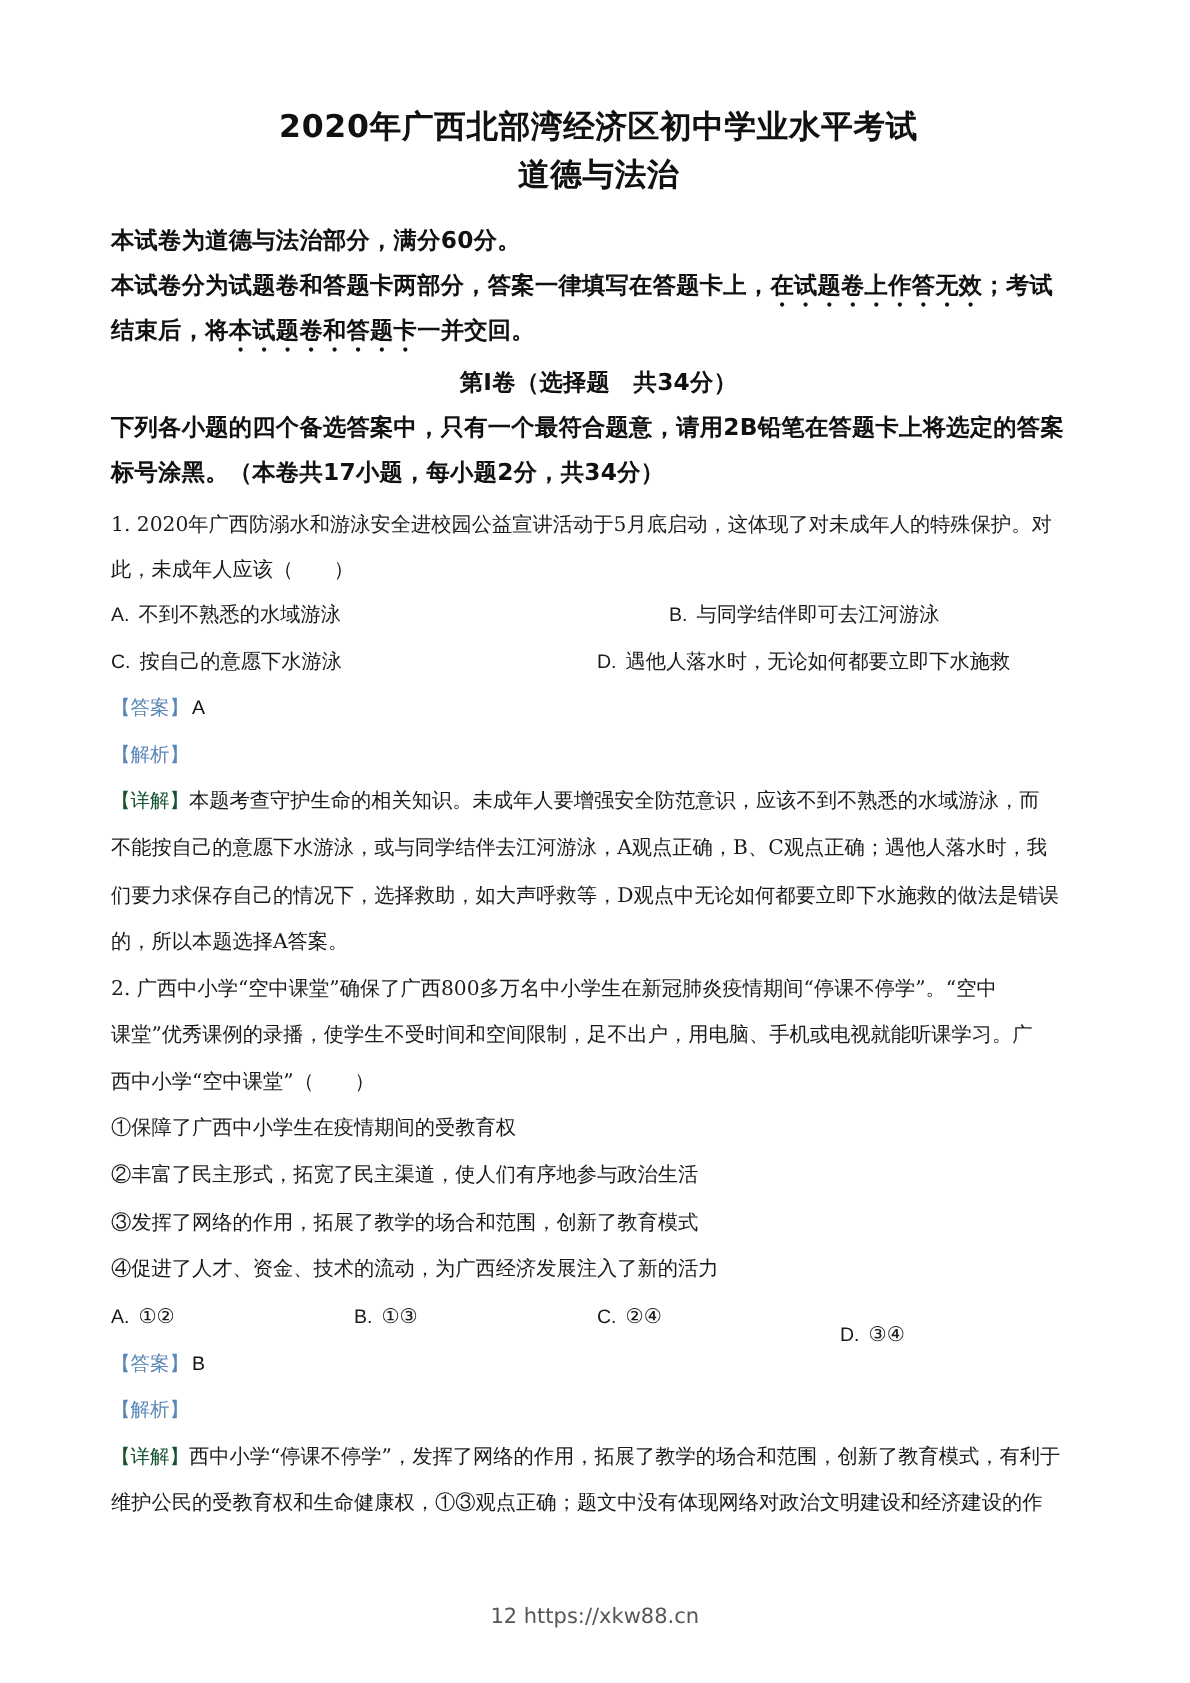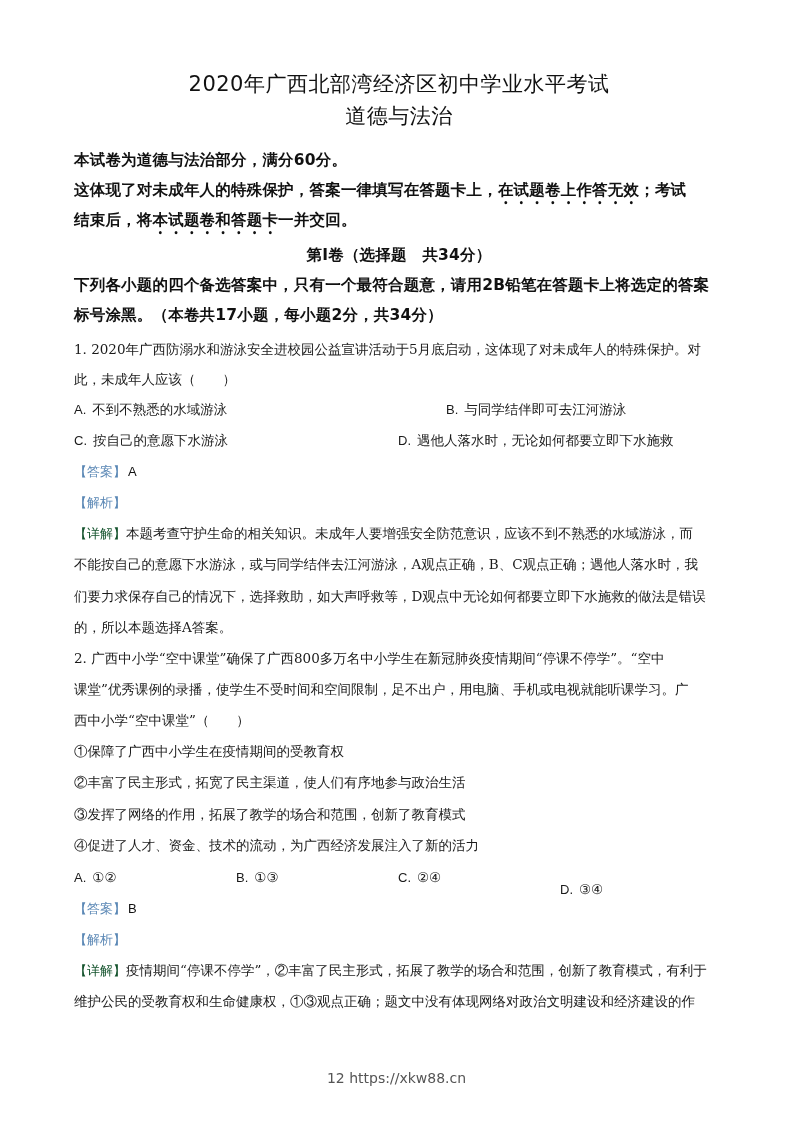--- a/index.html
+++ b/index.html
@@ -20,21 +20,21 @@
       left: 74px;
       top: 0;
       width: 650px;
     }
     .title {
       position: absolute;
       left: 0;
       width: 650px;
       text-align: center;
       font-family: "DejaVu Sans", "Liberation Sans", sans-serif;
-      font-weight: normal;
+      font-weight: bold;
       font-size: 21px;
       letter-spacing: 0.5px;
     }
     .title-main { top: 70px; }
     .title-sub  { top: 102px; }
 
     .bold-line {
       position: absolute;
       left: 0;
       font-family: "DejaVu Sans", "Liberation Sans", sans-serif;
@@ -100,21 +100,21 @@
 </head>
 <body>
 
 <div class="page">
 
   <div class="title title-main">2020年广西北部湾经济区初中学业水平考试</div>
   <div class="title title-sub">道德与法治</div>
 
   <div class="bold-line" style="top:150px;">本试卷为道德与法治部分，满分60分。</div>
   <div class="bold-line" style="top:180px;">
-    <span>这体现了对未成年人的特殊保护，答案一律填写在答题卡上，</span><span class="emph">在试题卷上作答无效</span><span>；考试</span>
+    <span>本试卷分为试题卷和答题卡两部分，答案一律填写在答题卡上，</span><span class="emph">在试题卷上作答无效</span><span>；考试</span>
   </div>
   <div class="bold-line" style="top:210px;">
     <span>结束后，将</span><span class="emph">本试题卷和答题卡</span><span>一并交回。</span>
   </div>
 
   <div class="bold-line center" style="top:245px;">第Ⅰ卷（选择题　共34分）</div>
   <div class="bold-line" style="top:275px;">下列各小题的四个备选答案中，只有一个最符合题意，请用2B铅笔在答题卡上将选定的答案</div>
   <div class="bold-line" style="top:305px;">标号涂黑。（本卷共17小题，每小题2分，共34分）</div>
 
   <div>
@@ -171,19 +171,19 @@
       <span class="opt-letter">D.</span><span>③④</span>
     </div>
 
     <div class="line" style="top:900px;">
       <span class="tag-blue">【答案】</span><span class="tag-value">B</span>
     </div>
     <div class="line" style="top:931px;">
       <span class="tag-blue">【解析】</span>
     </div>
     <div class="line" style="top:962px;">
-      <span class="tag-black">【详解】</span><span>疫情期间“停课不停学”，②丰富了民主形式，拓展了教学的场合和范围，创新了教育模式，有利于</span>
+      <span class="tag-black">【详解】</span><span>西中小学“停课不停学”，发挥了网络的作用，拓展了教学的场合和范围，创新了教育模式，有利于</span>
     </div>
     <div class="line" style="top:993px;">维护公民的受教育权和生命健康权，①③观点正确；题文中没有体现网络对政治文明建设和经济建设的作</div>
   </div>
 </div>
 
 <div class="footer">12 https://xkw88.cn</div>
 
 </body></html>

